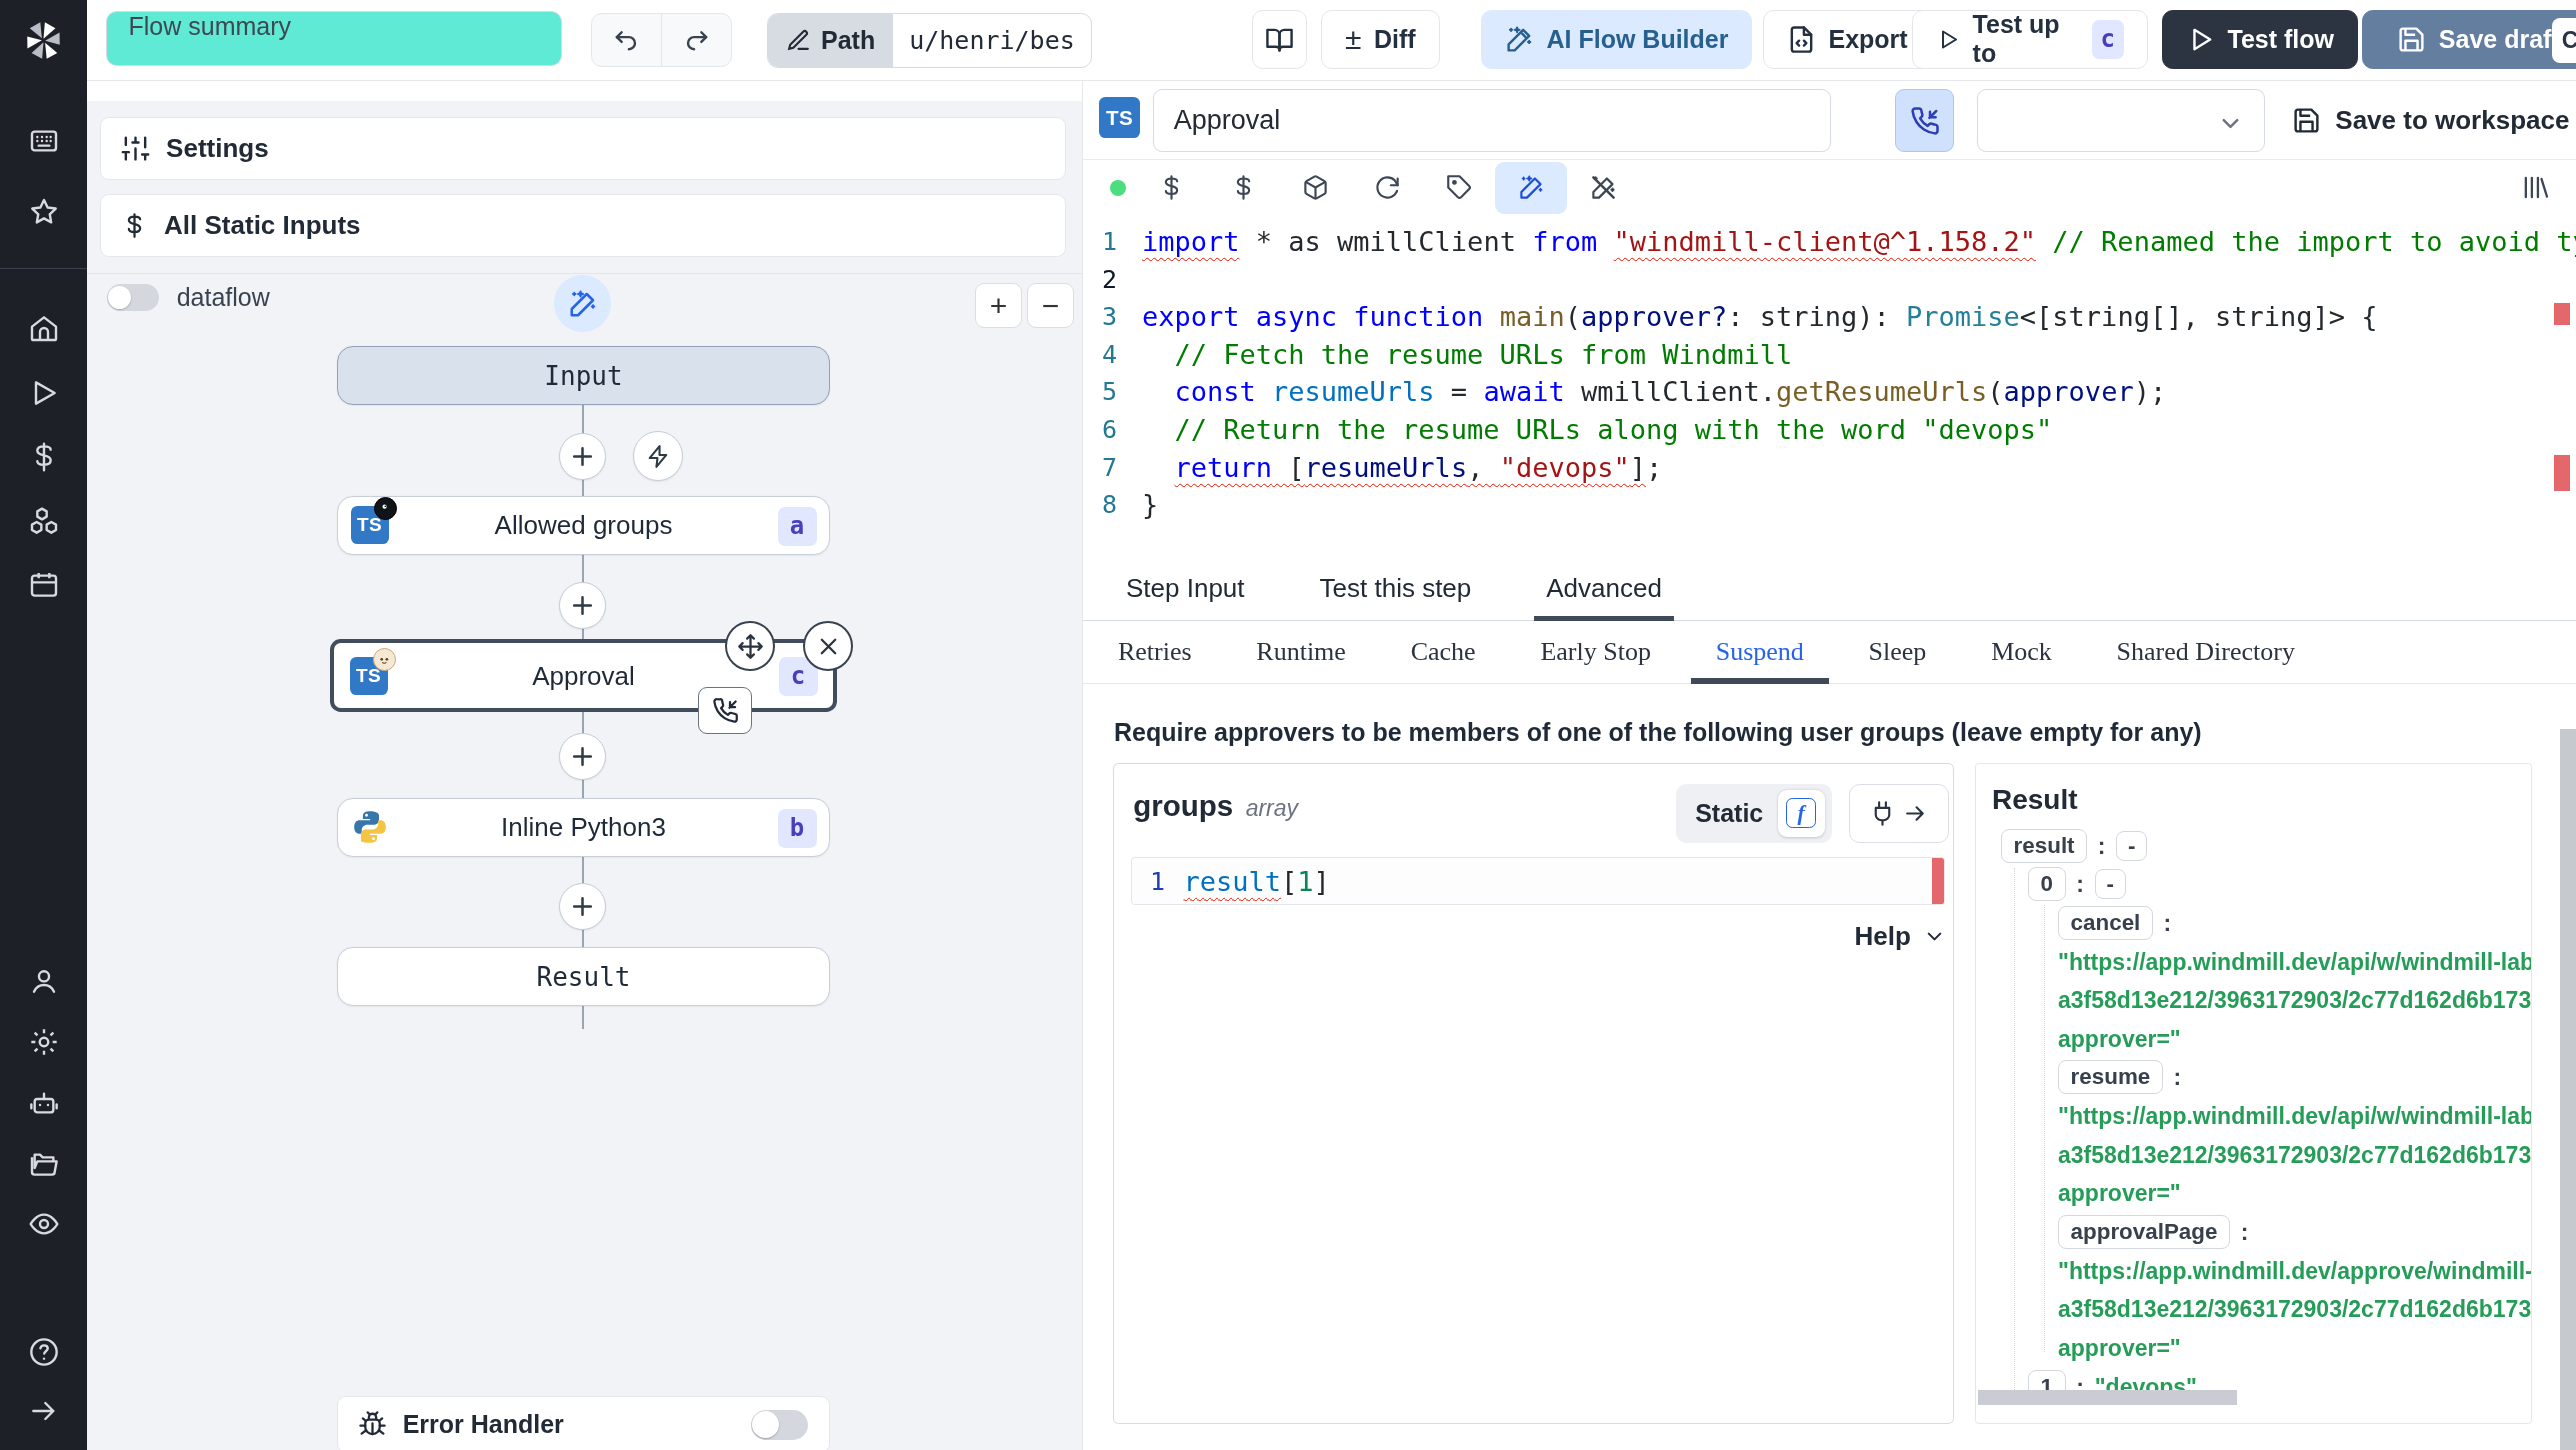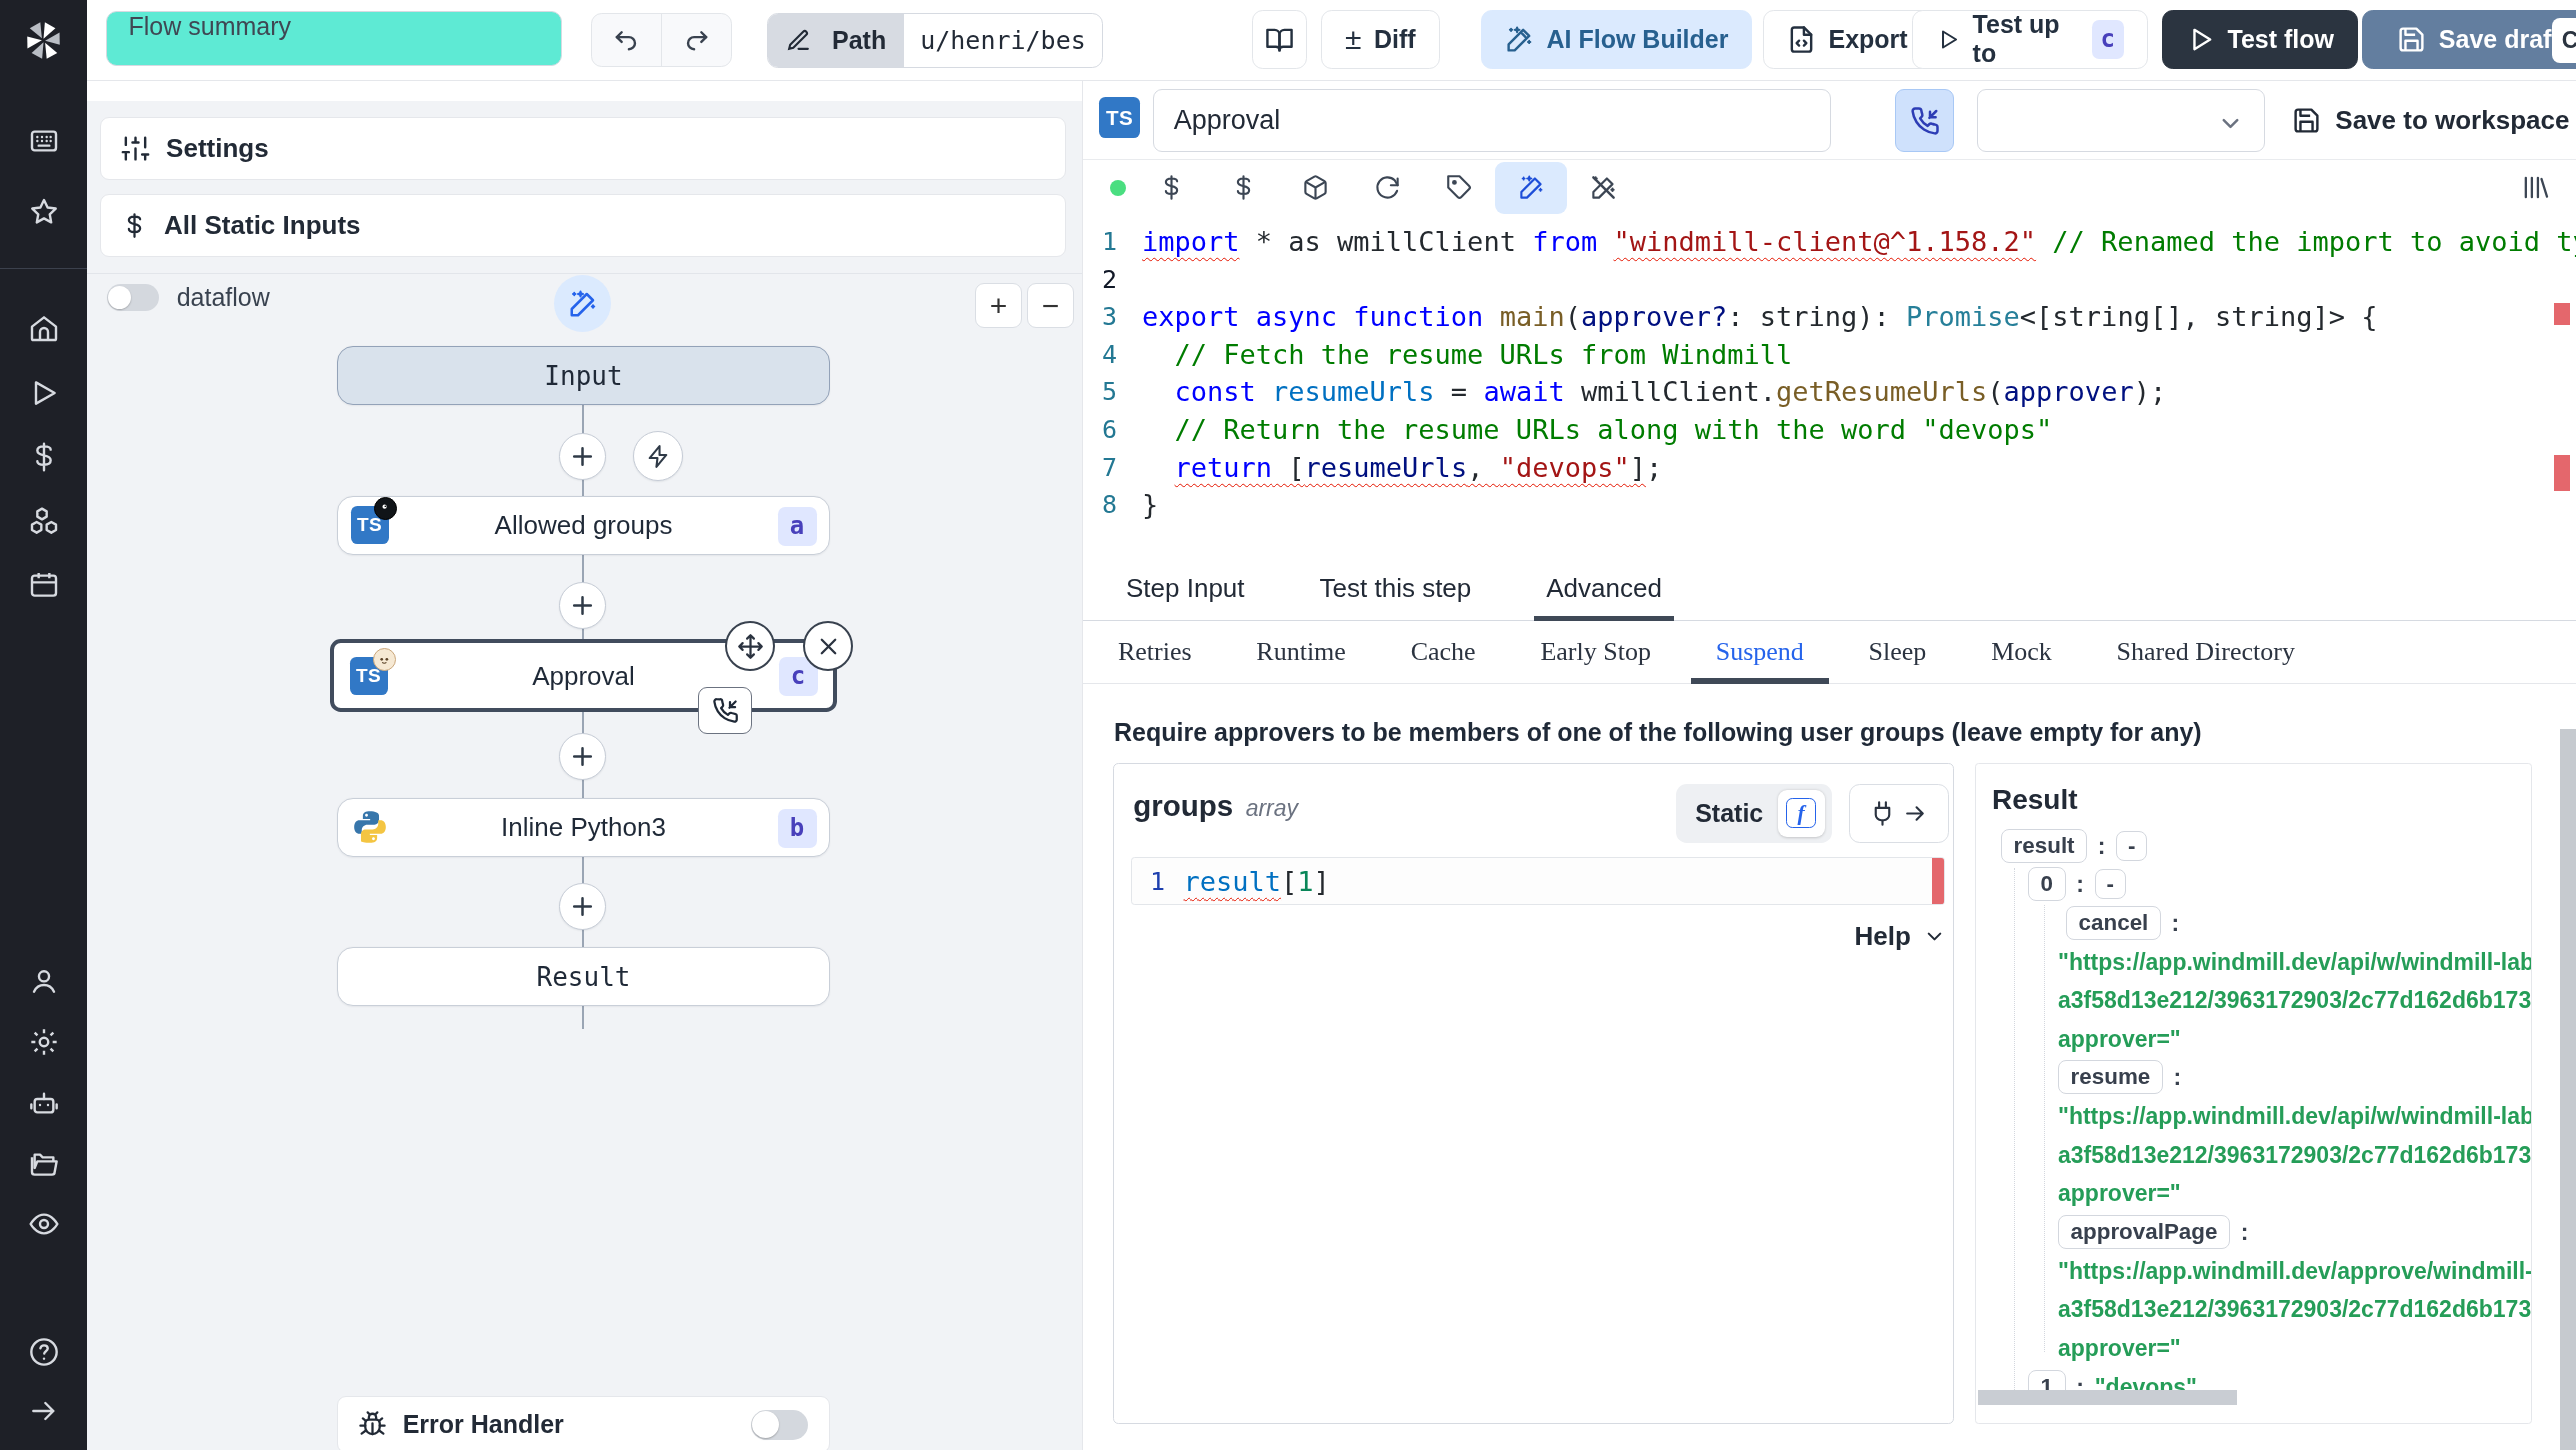--- a/index.html
+++ b/index.html
@@ -20,21 +20,21 @@
   .btn { position:absolute; top:9.8px; height:59px; border:1.3px solid #e3e6ea; border-radius:10.7px; background:#fff;
      display:flex; align-items:center; justify-content:center; gap:12.5px; font-size:25px; font-weight:600; color:#24303f; padding:0 23px;}
   .btn .gi { width:29px; height:29px; }
   .chip-key { background:#e0e7ff; color:#4840bb; font-family:"DejaVu Sans Mono",monospace; font-weight:700;
      border-radius:7.2px; width:39px; height:39px; display:flex; align-items:center; justify-content:center; font-size:24px;}
   .undo-group{ position:absolute; left:504px; top:12.5px; width:141px; height:54px; background:#f8f9fb; border:1.3px solid #e3e6ea;
      border-radius:10.7px; display:flex; overflow:hidden;}
   .undo-group > div { flex:1; display:flex; align-items:center; justify-content:center; font-size:30px; color:#2f3a47;}
   .undo-group > div:first-child{ border-right:0.9px solid #e3e6ea;}
   .path-group{ position:absolute; left:680px; top:12.5px; height:55px; display:flex; border:1.3px solid #d6dae1; border-radius:10.7px; overflow:hidden; background:#fff;}
-  .path-left{ background:#d7dbe2; display:flex; align-items:center; gap:21px; padding:0 18px; font-weight:700; font-size:25px; color:#222a36;}
+  .path-left{ background:#d7dbe2; display:flex; align-items:center; gap:10px; padding:0 18px; font-weight:700; font-size:25px; color:#222a36;}
   .path-right{ display:flex; align-items:center; padding:0 16px; font-family:"DejaVu Sans Mono",monospace; font-size:25px; color:#222a36;}
 
   
   #flowpanel { position:absolute; left:87px; top:81px; width:996px; height:1370px; background:#f1f3f6;margin-top:20px; }
   .card { position:absolute; left:13.4px; width:966px; background:#fff; border:0.9px solid #e5e7eb; border-radius:9px;
       display:flex; align-items:center; gap:16px; padding:0 19.7px; font-size:26px; font-weight:700; color:#222a36;}
   #flowpanel .hr { position:absolute; left:0; top:172px; width:996px; height:0.9px; background:#e2e5ea; }
   .toggle { border-radius:894px; background:#d4d8de; position:relative; }
   .toggle .knob { position:absolute; left:1.8px; top:1.8px; background:#fff; border-radius:50%; box-shadow:0 0.9px 1.8px rgba(0,0,0,.25);}
   .zoombtn { position:absolute; top:182px; width:47px; height:45px; background:#fff; border:1.3px solid #dadee4; border-radius:9px;
@@ -595,21 +595,21 @@
         <div class="rrow" style="left: 25px; top: 63px;">
           <span class="kchip">result</span>
           <span class="colon">:</span>
           <span class="vchip">-</span>
         </div>
         <div class="rrow" style="left: 52px; top: 101px;">
           <span class="kchip">0</span>
           <span class="colon">:</span>
           <span class="vchip">-</span>
         </div>
-        <div class="rrow" style="left: 82px; top: 140px; margin-left: 8px;">
+        <div class="rrow" style="left: 82px; top: 140px;">
           <span class="kchip">cancel</span>
           <span class="colon">:</span>
         </div>
         <div class="rrow" style="left: 82px; top: 179px;">
           <span class="gstr">"https://app.windmill.dev/api/w/windmill-labs/jobs</span>
         </div>
         <div class="rrow" style="left: 82px; top: 217px;">
           <span class="gstr">a3f58d13e212/3963172903/2c77d162d6b173959</span>
         </div>
         <div class="rrow" style="left: 82px; top: 256px;">

